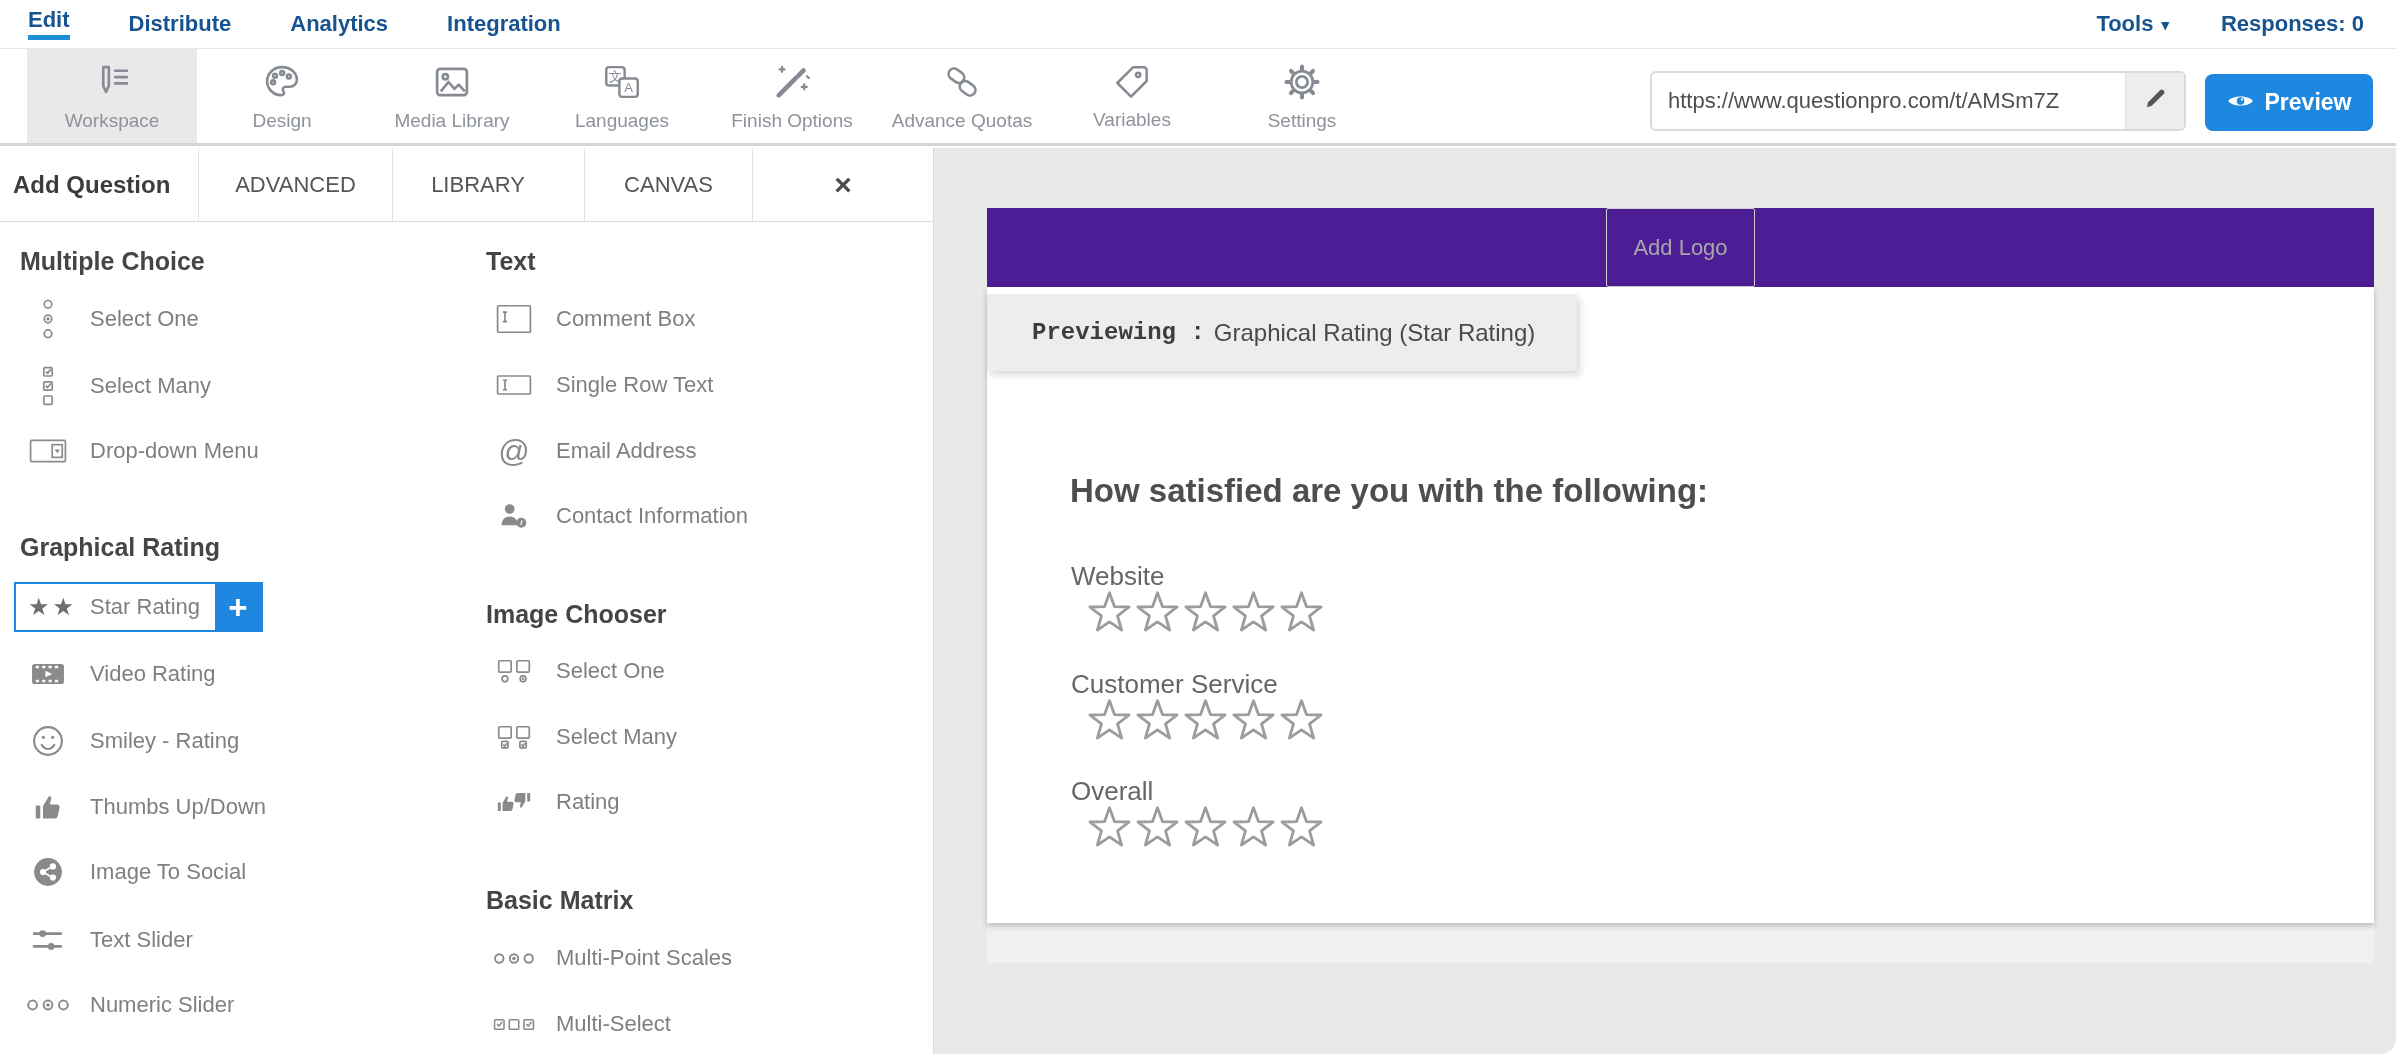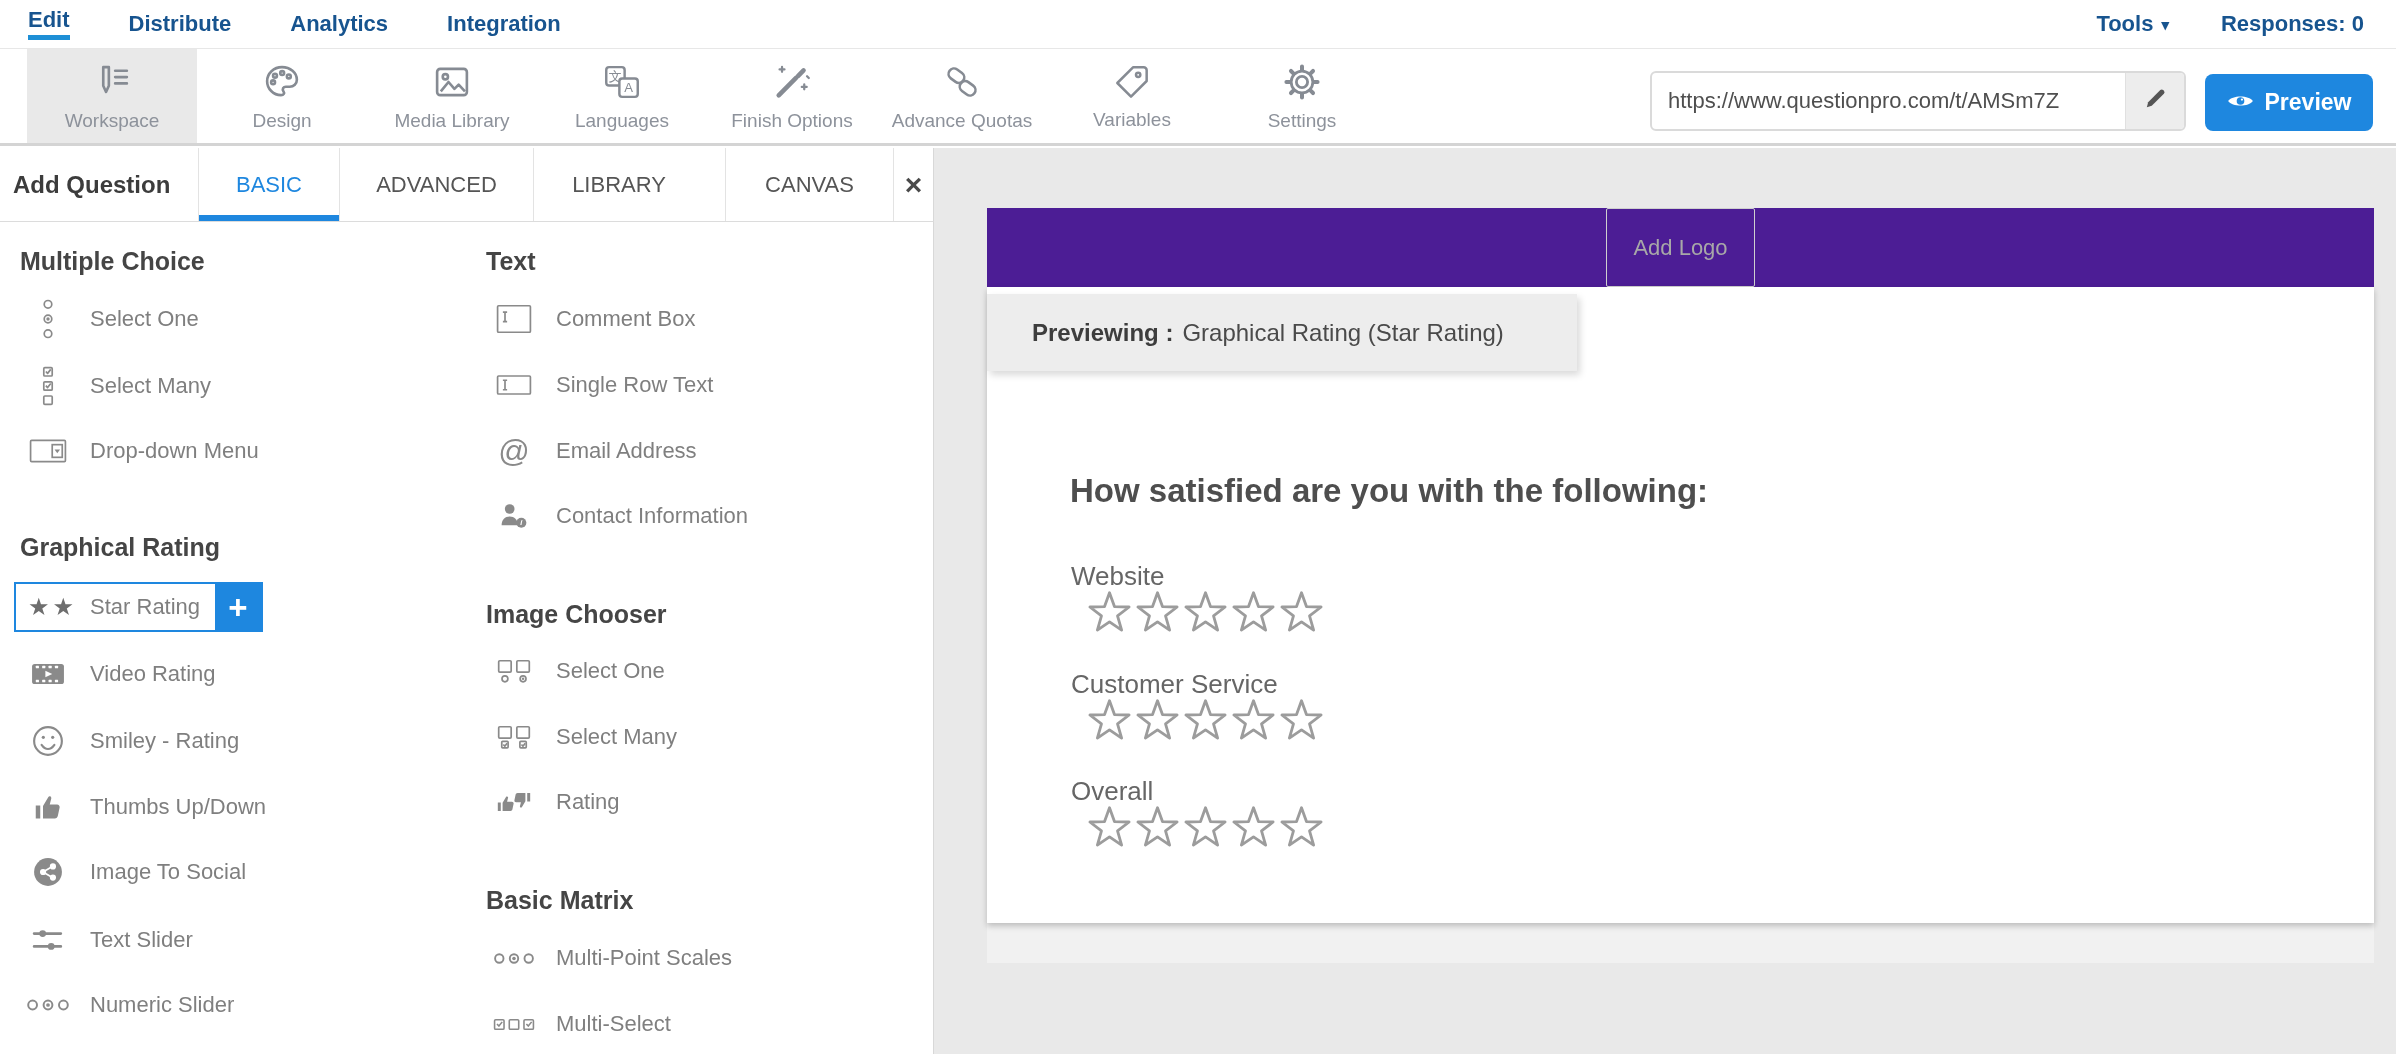--- a/index.html
+++ b/index.html
@@ -1,17 +1,17 @@
 <!DOCTYPE html>
 <html><head>
 <meta charset="utf-8">
 <style>
   html,body{margin:0;padding:0;background:#fff;}
   .root{position:relative;width:2396px;height:1054px;overflow:hidden;background:#fff;
-        font-family:"Liberation Sans",sans-serif;-webkit-font-smoothing:antialiased;}
+        font-family:"Liberation Sans",sans-serif;border-radius:15px;-webkit-font-smoothing:antialiased;}
 
   
   .topnav{position:absolute;left:0;top:0;width:100%;height:48px;display:flex;align-items:center;
           padding:0 32px 0 28px;box-sizing:border-box;background:#fff;}
   .nav-item{font-size:22px;font-weight:700;color:#17548f;margin-right:59px;cursor:pointer;line-height:1;}
   .nav-item.active{border-bottom:5px solid #1e8fd6;padding-bottom:4px;}
   .nav-right{margin-left:auto;display:flex;align-items:center;gap:52px;}
   .nav-link{font-size:22px;font-weight:700;color:#17548f;cursor:pointer;display:flex;align-items:center;gap:8px;}
   .caret{font-size:15px;line-height:1;}
 
@@ -70,21 +70,21 @@
   
   .stage{position:absolute;left:934px;top:148px;width:1462px;height:906px;background:#e9e9e9;}
   .card{position:absolute;left:53px;top:60px;width:1387px;}
   .card-header{height:79px;background:#4c1d95;display:flex;justify-content:center;}
   .addlogo{border:1px solid #cfcfcf;background:transparent;color:#a8a8a8;font-size:22px;
            padding:13px 26px;border-radius:2px;font-family:inherit;cursor:pointer;}
   .card-body{position:relative;background:#fff;height:636px;box-shadow:0 3px 6px rgba(0,0,0,0.22);}
   .banner{position:absolute;left:0;top:7px;width:590px;height:77px;background:#ededed;
           box-shadow:3px 4px 7px rgba(0,0,0,0.15);display:flex;align-items:center;padding-left:45px;
           box-sizing:border-box;font-size:24px;color:#4a4a4a;white-space:nowrap;}
-  .banner b{color:#3d3d3d;margin-right:9px;}
+  .banner b{color:#3d3d3d;margin-right:9px;font-family:Liberation Mono, monospace;}
   .q-title{position:absolute;left:83px;top:185px;font-size:33px;font-weight:700;color:#4e4e4e;white-space:nowrap;}
   .q-row-label{position:absolute;left:84px;font-size:26px;color:#666;white-space:nowrap;}
   .q-stars{position:absolute;left:100px;display:flex;gap:3px;}
   .q-stars span{display:flex;cursor:pointer;}
   .card-footer{height:40px;background:#f1f1f1;}
 </style>
 </head>
 <body>
 
 <div class="root">
@@ -219,21 +219,20 @@
     <span><svg viewBox="0 0 24 16" width="27" height="18">
           <path d="M1 8C4.5 2.6 19.5 2.6 23 8 19.5 13.4 4.5 13.4 1 8z" fill="#fff"></path>
           <circle cx="12" cy="8" r="3.4" fill="#1e87df"></circle>
           <circle cx="13.3" cy="6.7" r="1" fill="#fff"></circle>
         </svg></span>
     <span>Preview</span>
   </button>
 
   <div class="tabrow">
     <div class="addq">Add Question</div>
-    <div class="tab w-basic active">BASIC</div>
     <div class="tab w-advanced">ADVANCED</div>
     <div class="tab w-library">LIBRARY</div>
     <div class="tab w-canvas">CANVAS</div>
     <div class="tab-close">
         <span>×</span>
       </div>
   </div>
 
   <div class="panel">
 

